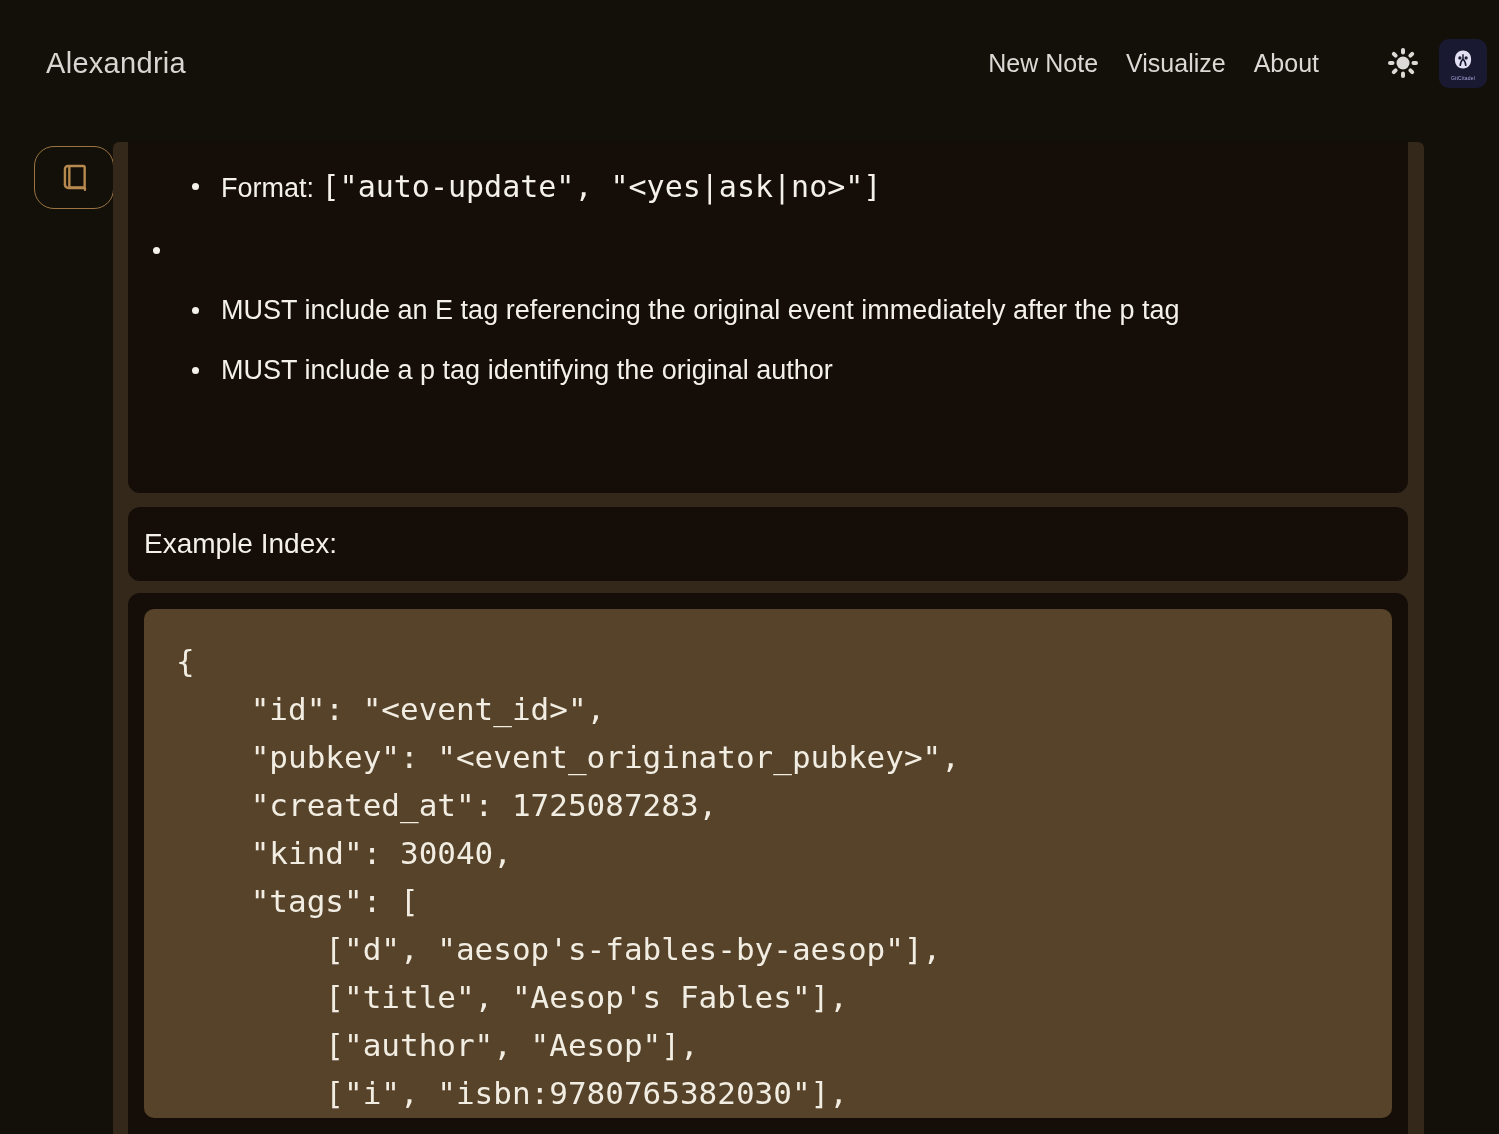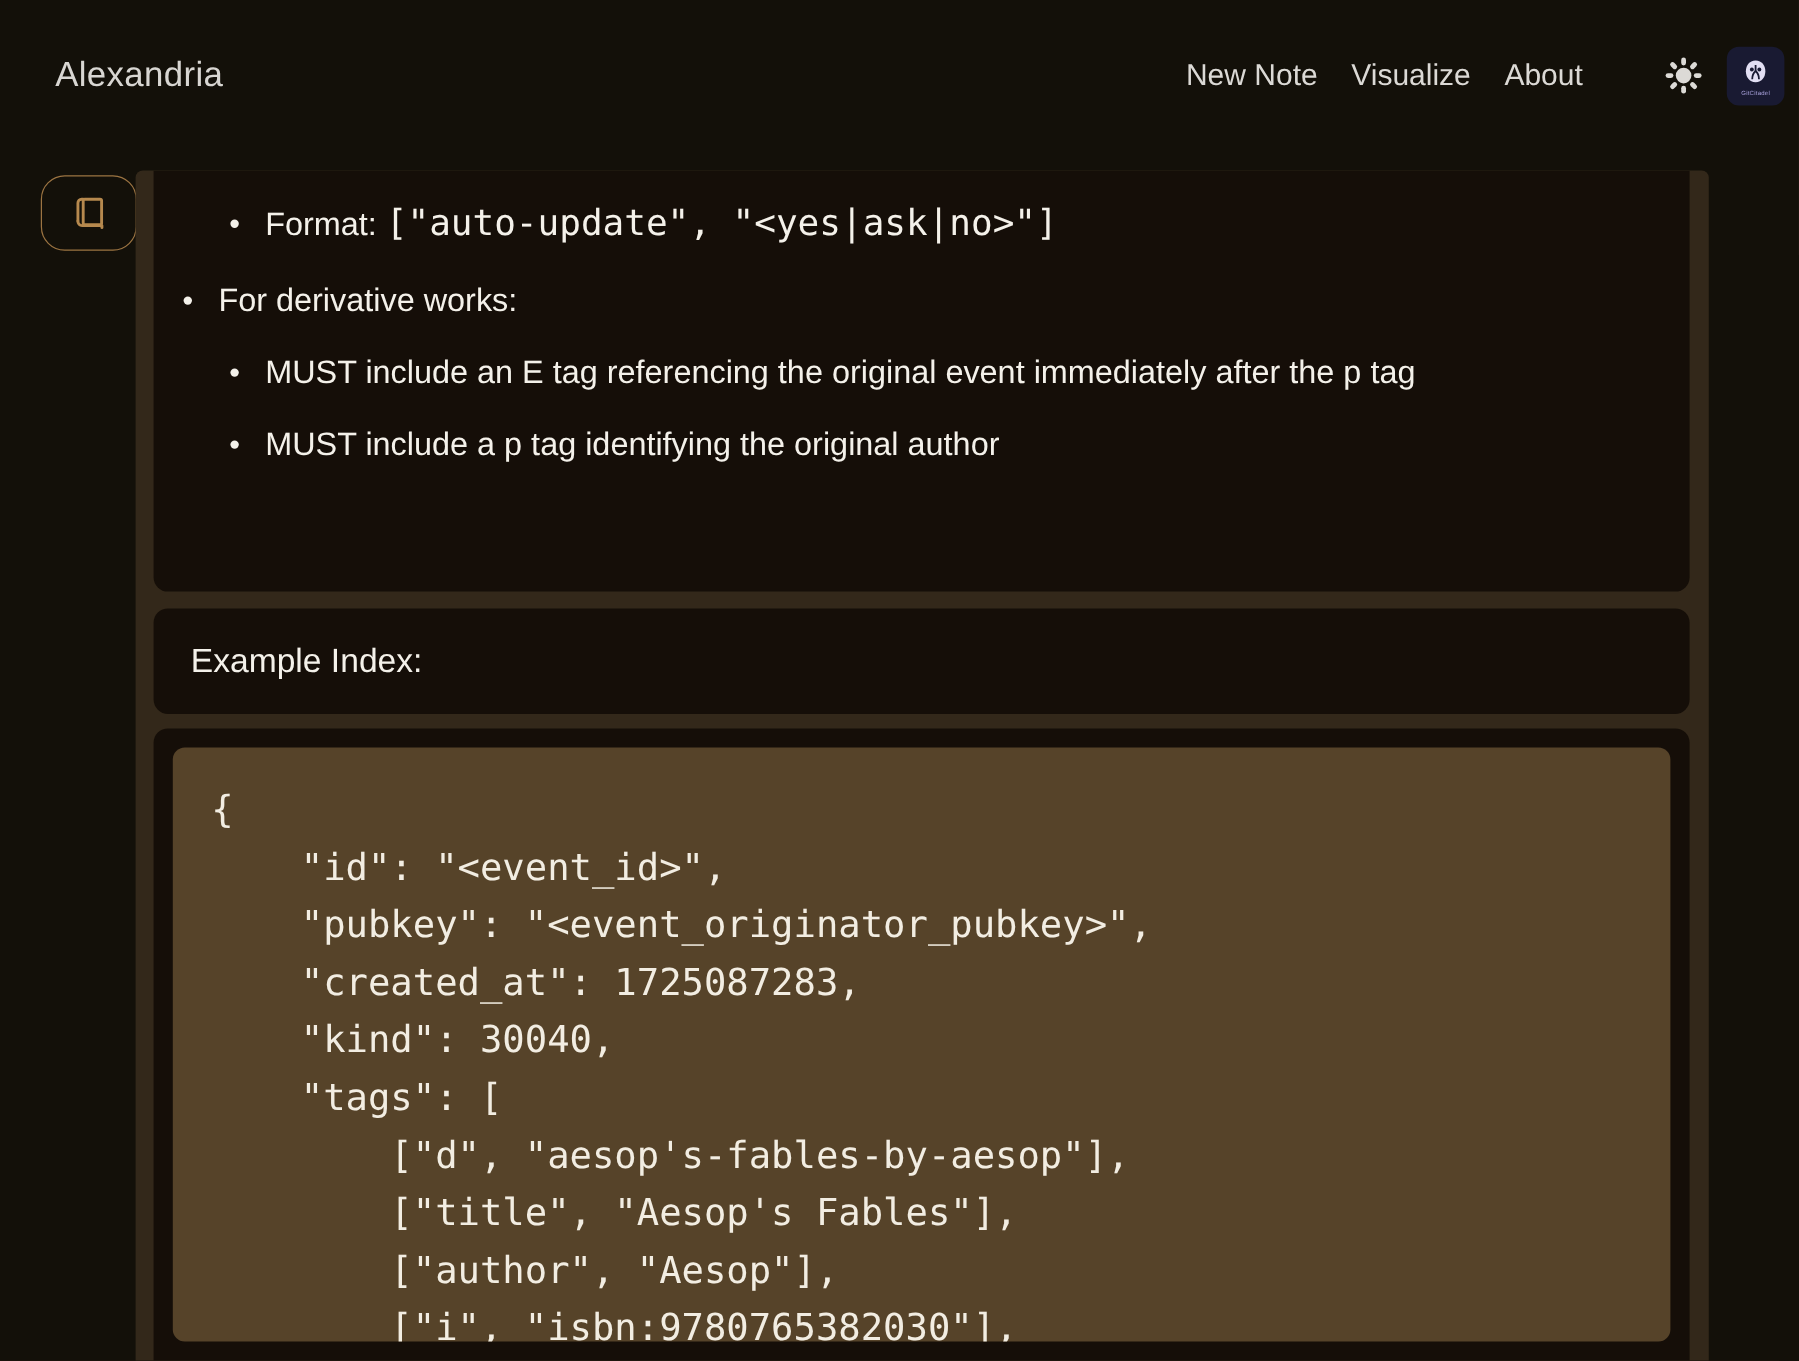--- a/index.html
+++ b/index.html
@@ -55,23 +55,23 @@
   }
   .card { background: #150e08; }
   .card-bullets {
     height: 351px; flex: none;
     border-radius: 0 0 12px 12px;
     margin-bottom: 14px;
     padding: 14px 17px 0 17px;
     overflow: hidden;
   }
   .card-label {
-    height: 88px; flex: none;
+    height: 74px; flex: none;
     border-radius: 12px; margin-bottom: 12px;
-    display: flex; align-items: center; padding-left: 31px;
+    display: flex; align-items: center; padding-left: 16px;
   }
   .example-label { font-size: 28px; color: #f4f1ea; }
   .card-code {
     flex: 1 1 auto;
     border-radius: 12px 12px 0 0;
     padding: 16px; overflow: hidden;
   }
 
   
   .row {
@@ -157,21 +157,20 @@
 <div class="doc-container">
 
   <section class="card card-bullets">
     <div id="bullet-list">
         <div class="row lvl2">
           <span class="dot"></span>
           <span>Format: <span class="mono">["auto-update", "&lt;yes|ask|no&gt;"]</span></span>
         </div>
         <div class="row lvl1">
           <span class="dot"></span>
-          <span>For derivative works:</span>
         </div>
         <div class="row lvl2">
           <span class="dot"></span>
           <span>MUST include an E tag referencing the original event immediately after the p tag</span>
         </div>
         <div class="row lvl2">
           <span class="dot"></span>
           <span>MUST include a p tag identifying the original author</span>
         </div>
       </div>

